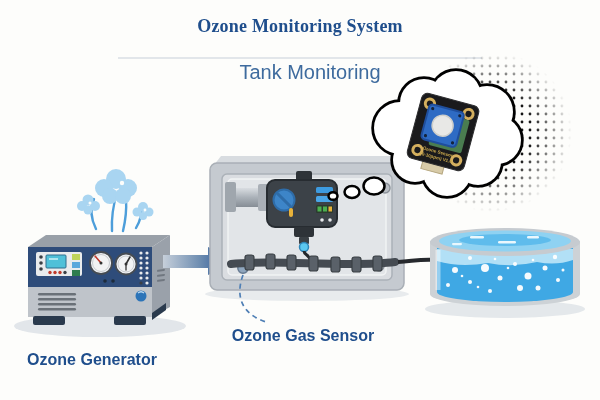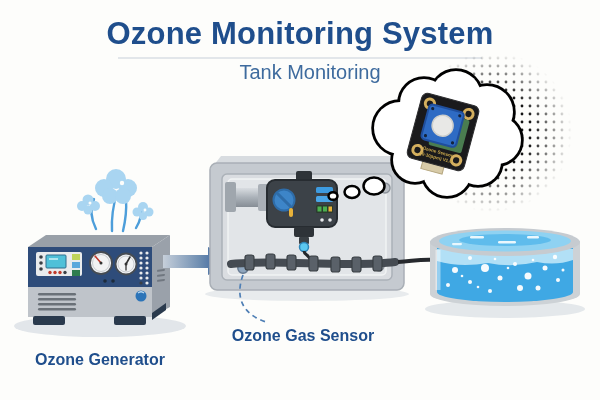--- a/index.html
+++ b/index.html
@@ -3,36 +3,37 @@
 <meta charset="utf-8">
 <style>
   html,body{margin:0;padding:0;}
   #canvas{
     position:relative; width:600px; height:400px; overflow:hidden;
     background:#fdfdfb;
     font-family:"Liberation Sans", sans-serif;
   }
   .title{
     position:absolute; top:16px; left:0; width:600px; text-align:center;
-    font-size:31px; font-weight:bold; color:var(--title,#1f4e8c);
+    font-size:18px; font-weight:bold; color:var(--title,#1f4e8c);
     letter-spacing:0.2px;
+    font-family:Liberation Serif, serif;
   }
   .divider{
     position:absolute; top:57px; left:118px; width:364px; height:2px;
     background:#e2e6ea;
   }
   .subtitle{
     position:absolute; top:61px; left:0; width:620px; text-align:center;
     font-size:20px; color:var(--subtitle,#3e6b9e);
   }
   .comp-label{
     position:absolute; text-align:center; font-size:16px; font-weight:bold;
     color:var(--label,#1f4e8c);
   }
-  #label-generator{ left:8px; top:351px; width:184px; }
+  #label-generator{ left:0; top:351px; width:184px; }
   #label-sensor{ left:212px; top:327px; width:182px; }
   svg{ position:absolute; top:0; left:0; }
   .pcb-text{ font-family:"Liberation Sans",sans-serif; font-weight:bold;
     fill:#c9a84c; }
 </style>
 </head>
 <body>
 
 <div id="canvas">
 

